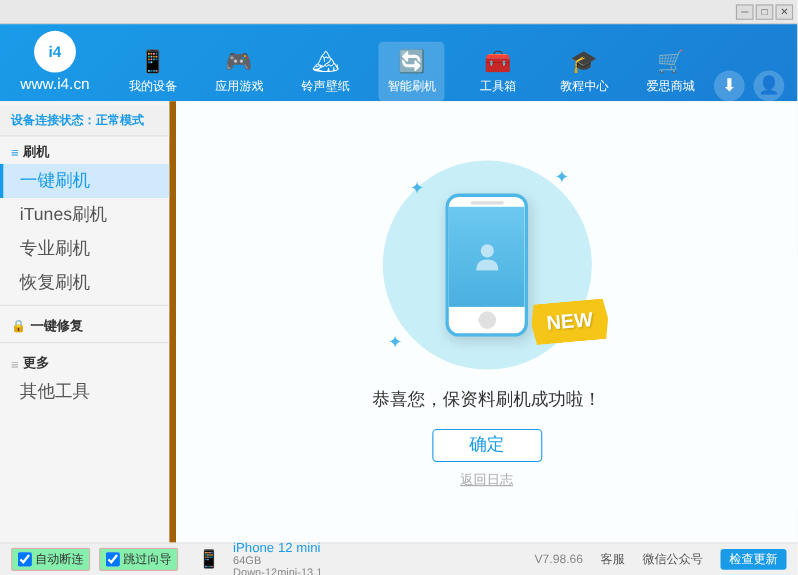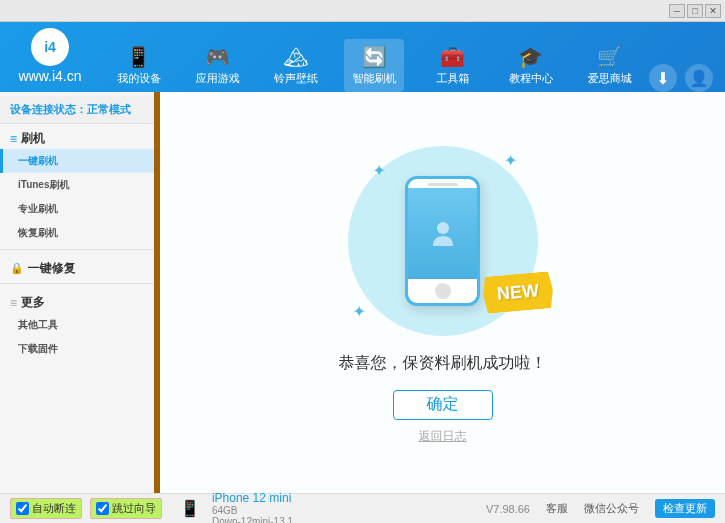--- a/index.html
+++ b/index.html
@@ -124,25 +124,24 @@
       padding: 6px 10px 2px 10px;
       font-size: 12px;
       color: #333;
       font-weight: bold;
       display: flex;
       align-items: center;
       gap: 4px;
     }
     .sidebar-item {
       padding: 5px 10px 5px 18px;
-      font-size: 10px;
+      font-size: 16px;
       color: #555;
       cursor: pointer;
       white-space: nowrap;
-      font-weight: bold;
     }
     .sidebar-item.active {
       background: #d0eafb;
       color: #1a9be8;
       border-left: 3px solid #1a9be8;
       padding-left: 15px;
     }
     .sidebar-divider {
       height: 1px;
       background: #e0e0e0;
@@ -277,21 +276,21 @@
     }
     .checkbox-label {
       display: flex;
       align-items: center;
       gap: 3px;
       font-size: 11px;
       color: #333;
       border: 1px solid #e0b0b0;
       padding: 2px 5px;
       border-radius: 2px;
-      background: #bef264;
+      background: #86efac;
       cursor: pointer;
     }
     .checkbox-label input { margin: 0; cursor: pointer; }
     .device-info {
       margin-left: 10px;
       display: flex;
       flex-direction: column;
       justify-content: center;
     }
     .device-name {
@@ -418,21 +417,20 @@
       <span>一键修复</span>
     </div>
 
     <div class="sidebar-divider"></div>
 
     <div class="sidebar-section-title">
       <span class="icon-gray">≡</span>
       <span>更多</span>
     </div>
     <div class="sidebar-item">其他工具</div>
-    <div class="sidebar-item">下载固件</div>
   </div>
 
   <div class="content">
     <div class="phone-illustration">
       <div class="phone-bg-circle"></div>
       <span class="sparkle sparkle-1">✦</span>
       <span class="sparkle sparkle-2">✦</span>
       <span class="sparkle sparkle-3">✦</span>
       <div class="phone-shape">
         <div style="width:30px;height:3px;background:#ddd;border-radius:2px;margin:4px 0 2px 0;"></div>

